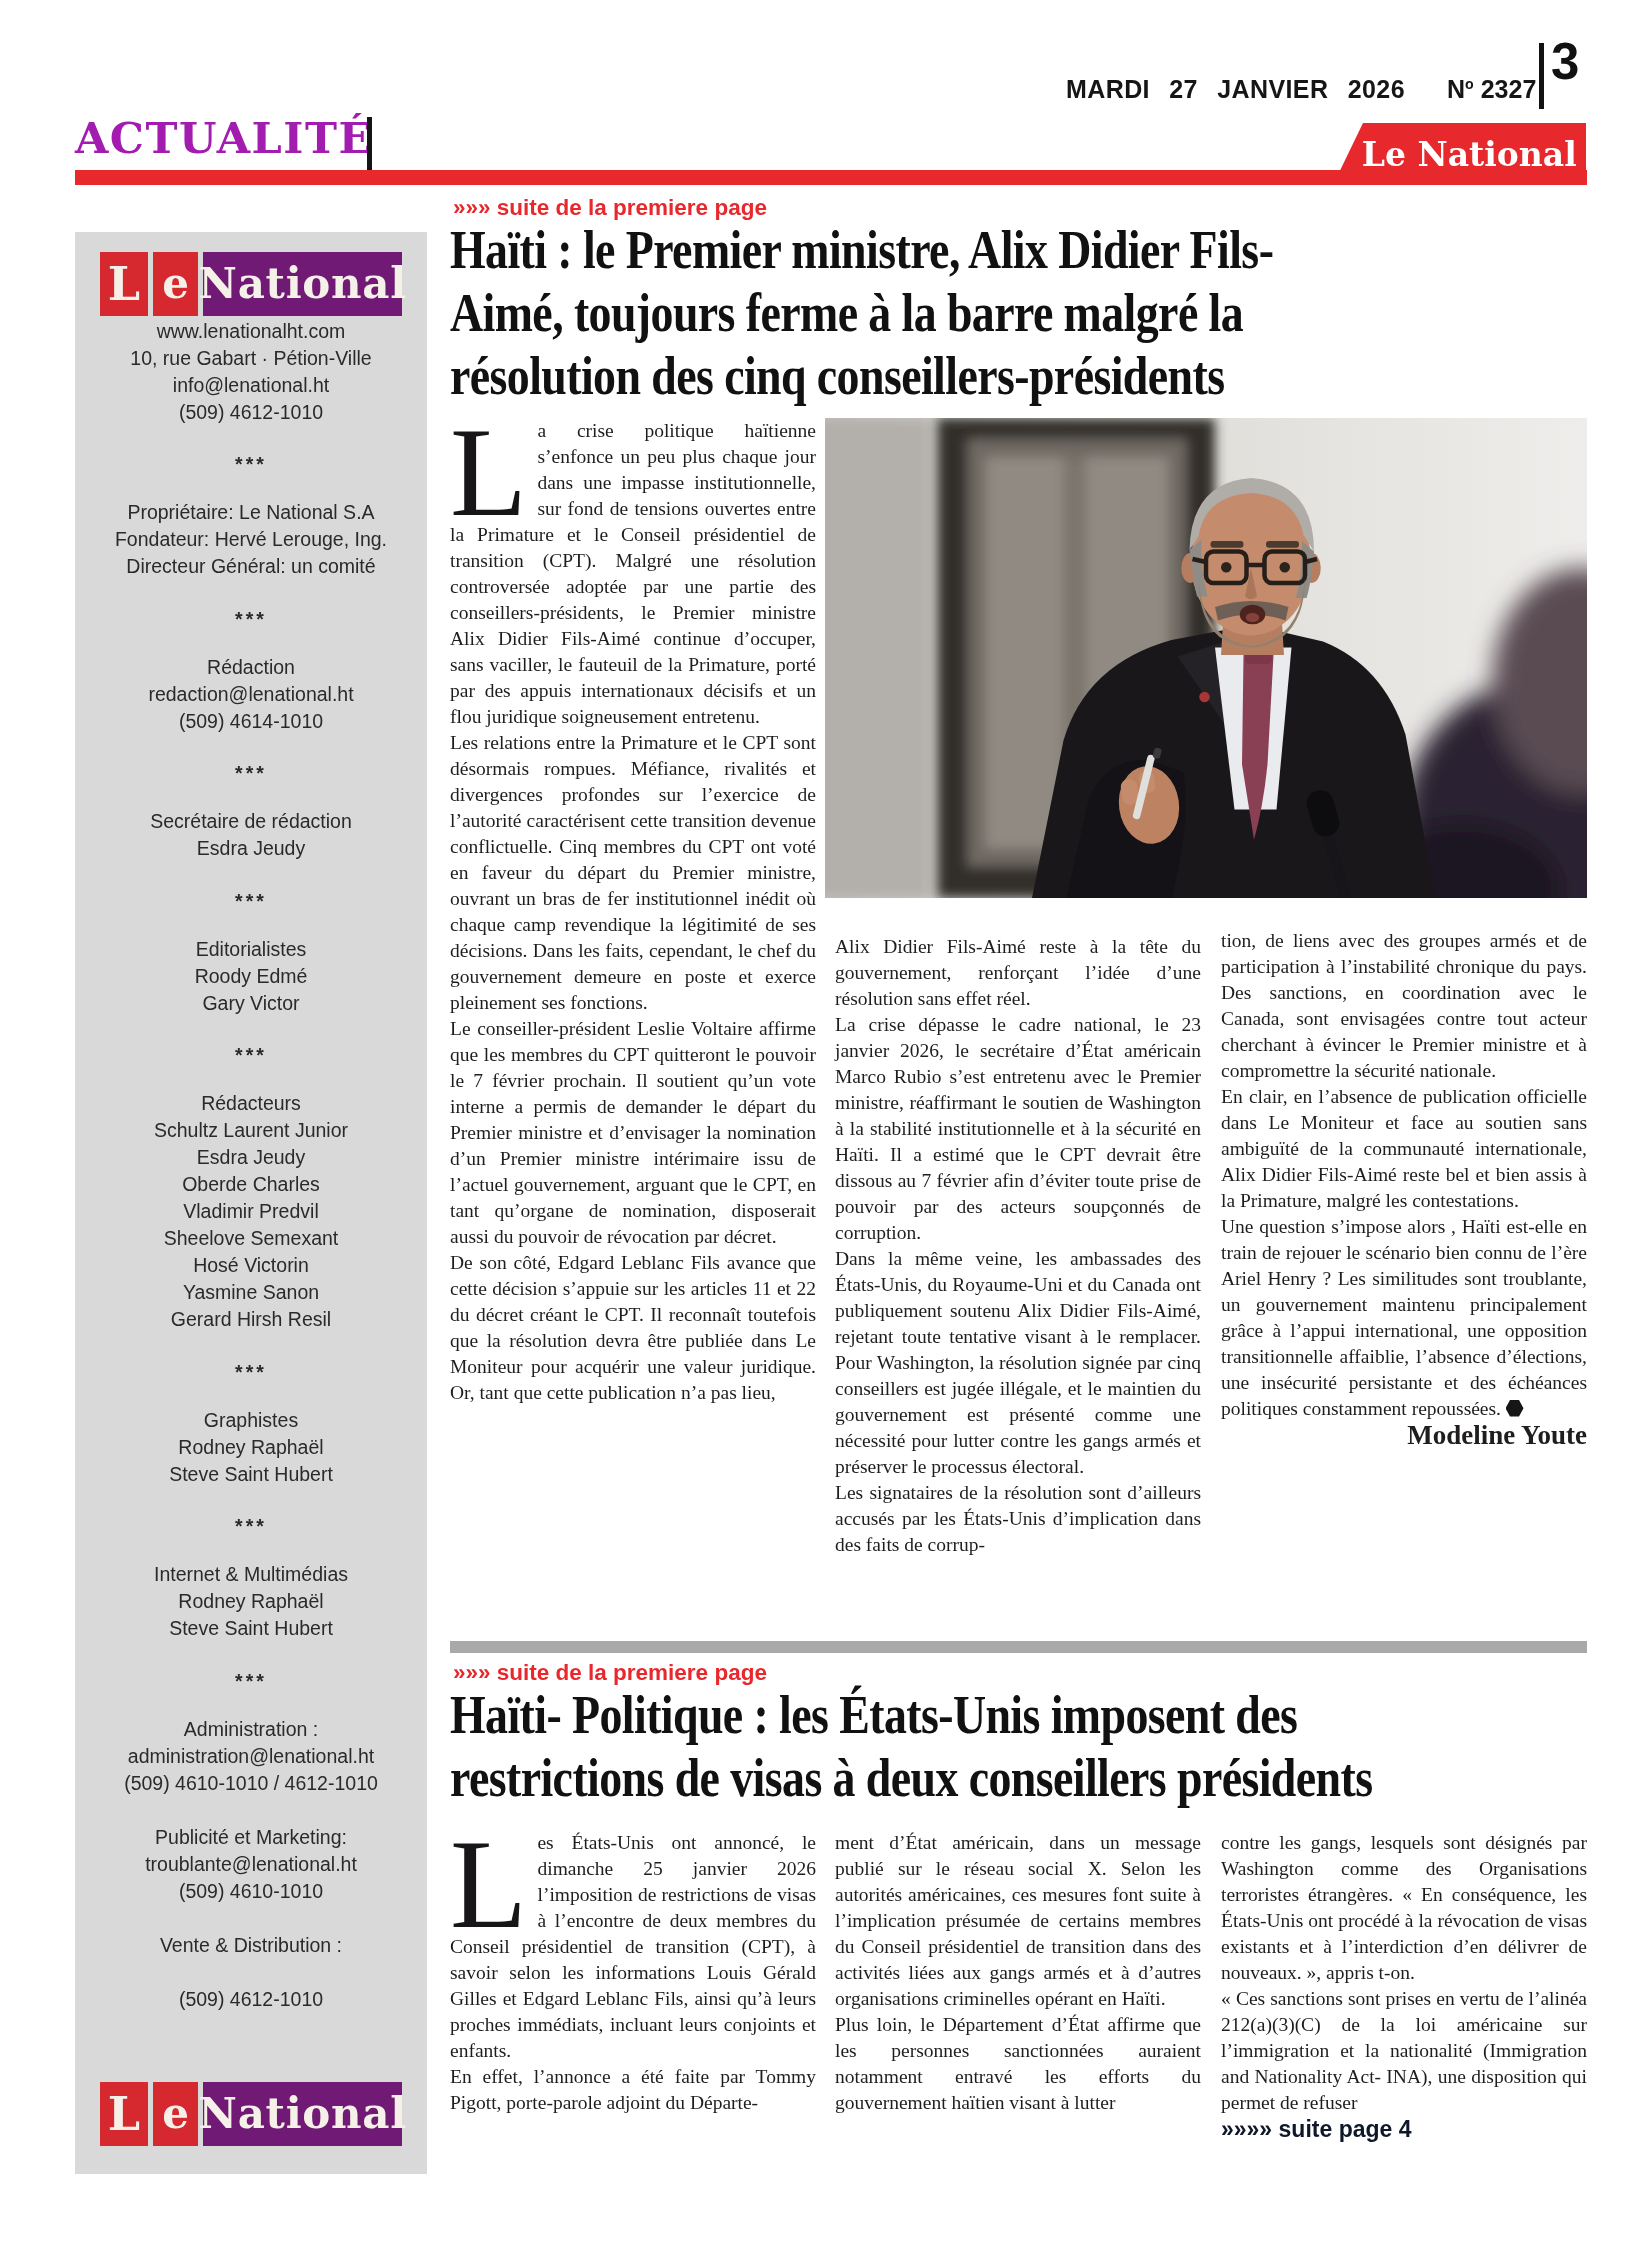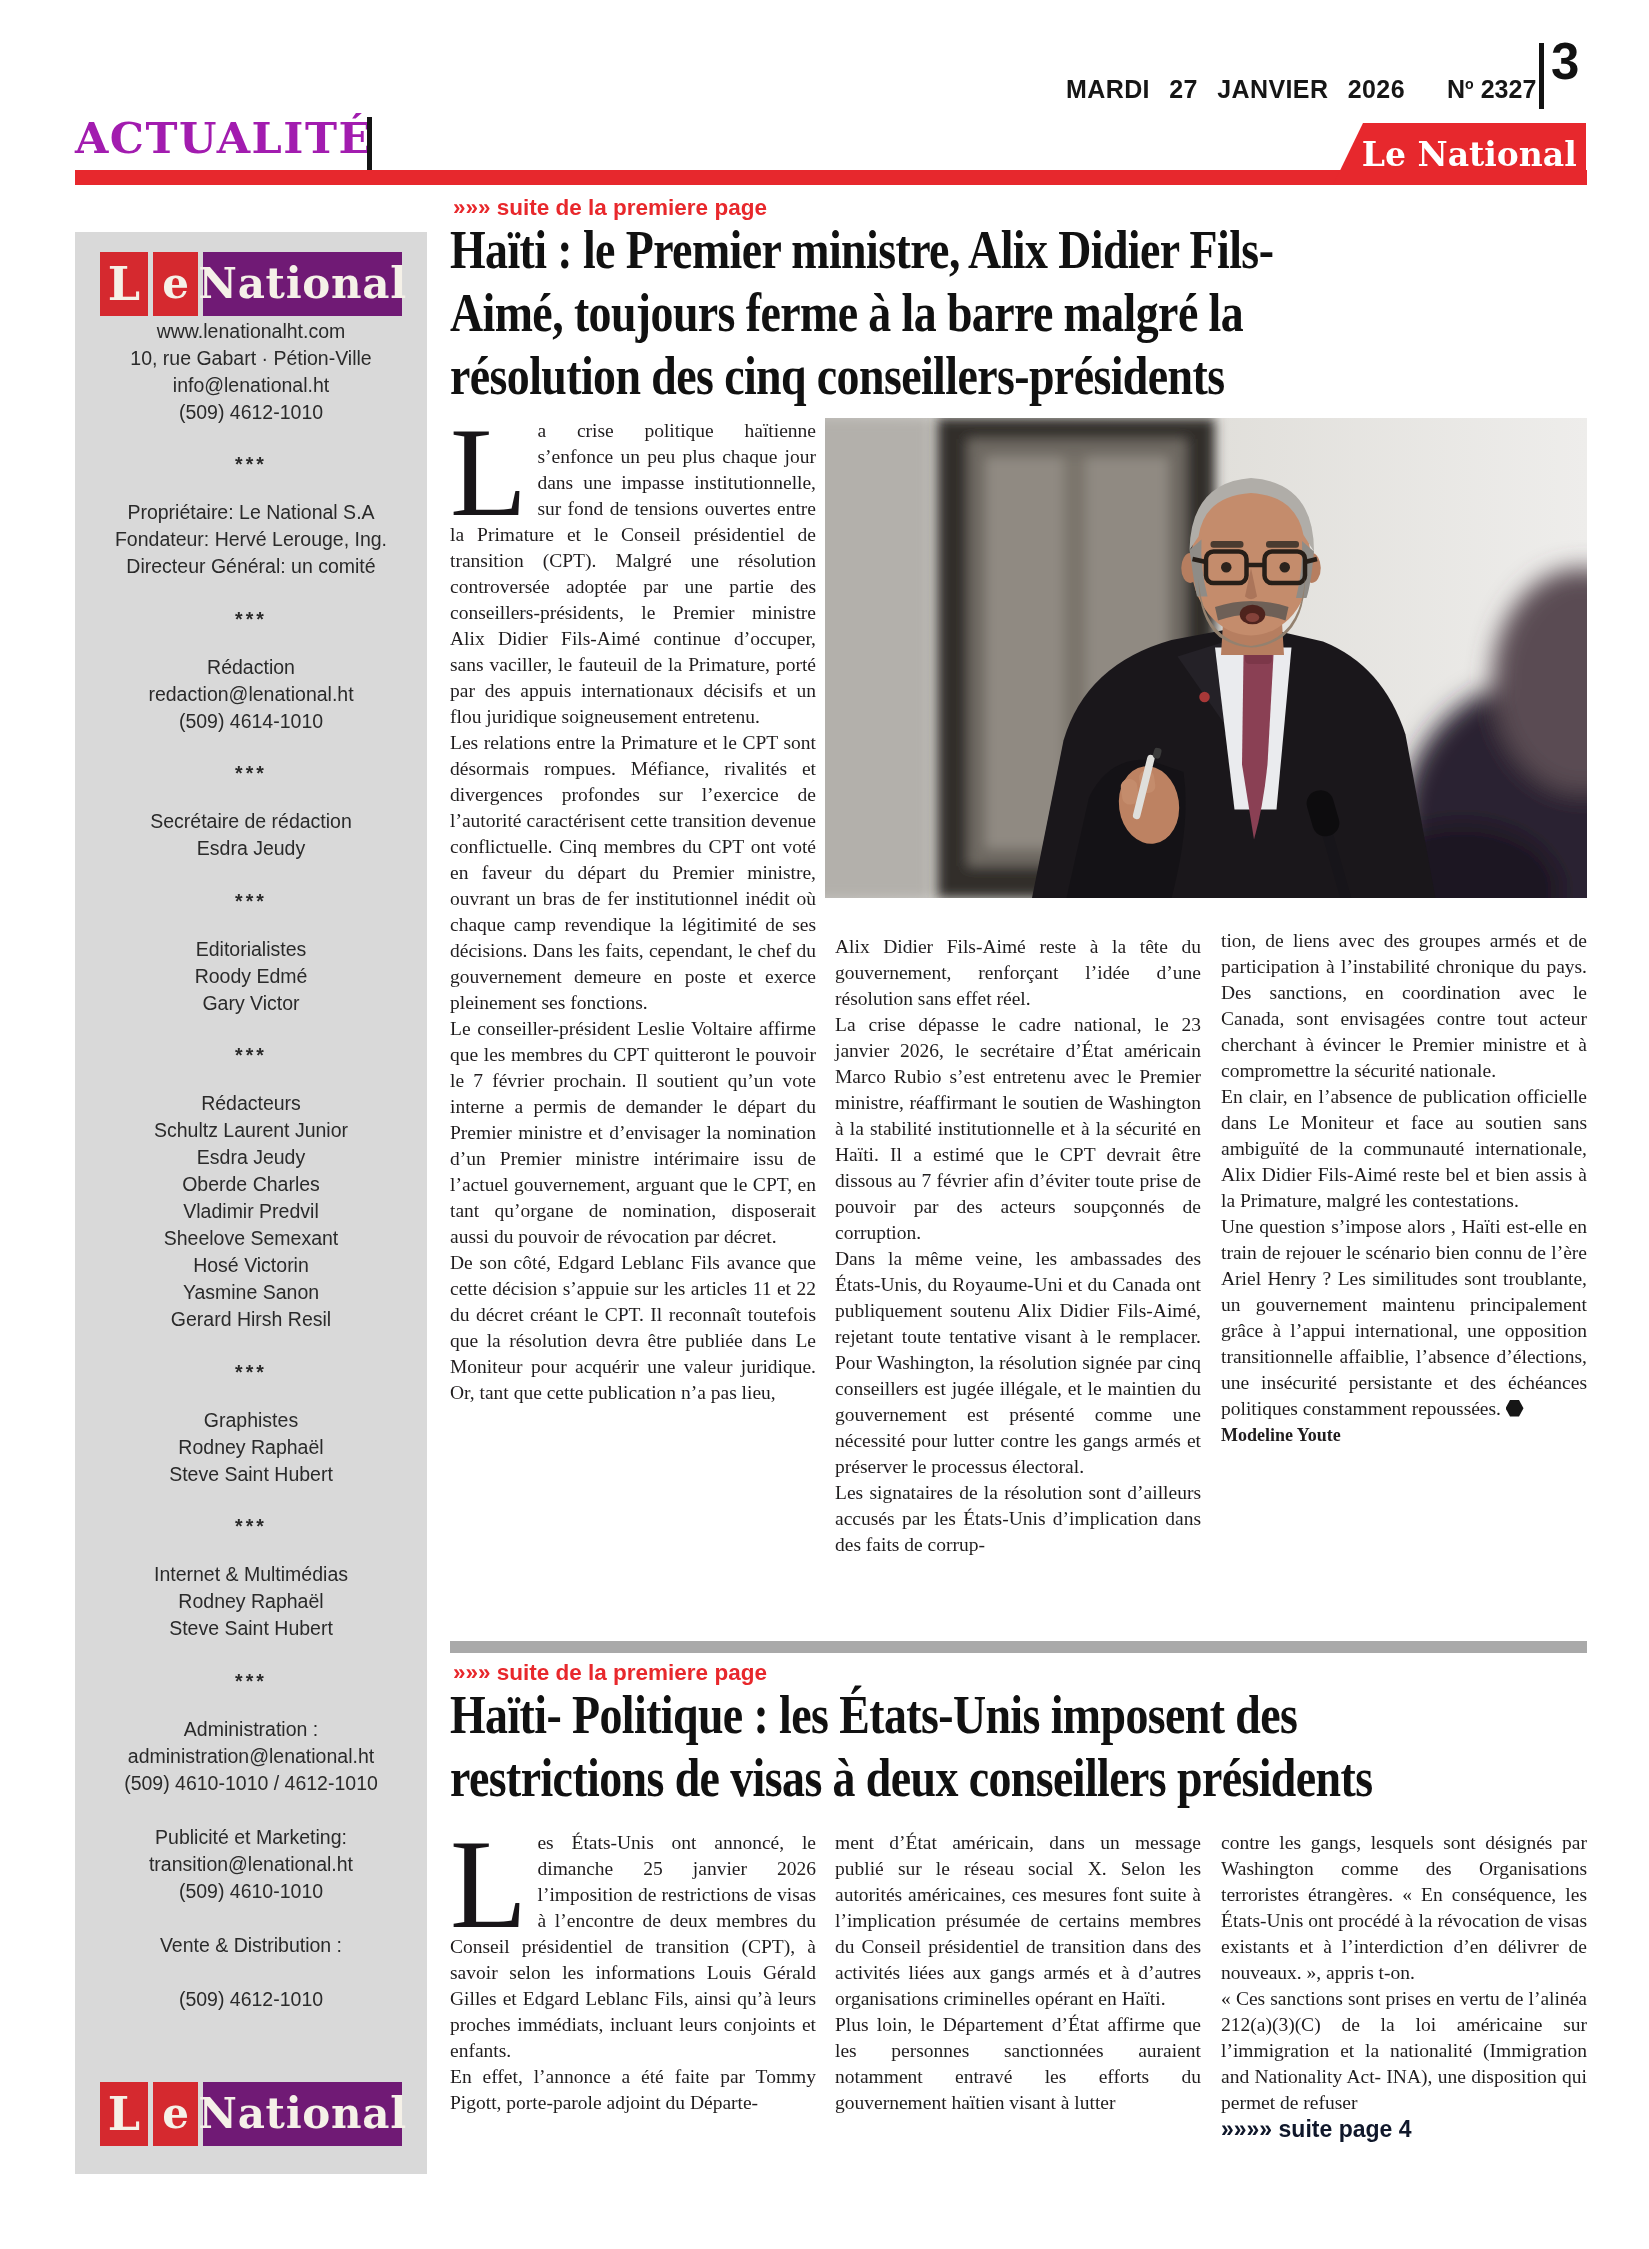--- a/index.html
+++ b/index.html
@@ -48,21 +48,21 @@
   .headline .hl-line{font:700 54px/63px "Liberation Serif",serif;color:#111;
                      letter-spacing:-0.7px;white-space:nowrap;}
   .headline1{left:450px;top:219px;}
   .headline2{left:450px;top:1684px;}
 
   
   .col{width:366px;text-align:justify;font:19.5px/26px "Liberation Serif",serif;color:#201d1e;}
   .col p{margin:0;}
   .dropcap{float:left;font:400 126px/94px "Liberation Serif",serif;color:#181518;
            padding:7.5px 10.5px 0 0;}
-  .author{font-weight:700;margin-top:30px;font-size:18px;text-align:left;}
+  .author{font-weight:700;margin-top:30px;font-size:27px;text-align:right;}
   .endmark{display:inline-block;width:18px;height:16.5px;background:#161616;margin-left:4.5px;
            vertical-align:-1.5px;clip-path:polygon(25% 0,75% 0,100% 50%,75% 100%,25% 100%,0 50%);}
   .continuation{margin-top:27px;font:600 23px "Liberation Sans",sans-serif;
                 color:#0f172a;}
   .a1c1{left:450px;top:418px;}
   .a1c2{left:835px;top:928px;margin-top:6px;}
   .a1c3{left:1221px;top:928px;}
   .a2c1{left:450px;top:1830px;}
   .a2c2{left:835px;top:1830px;}
   .a2c3{left:1221px;top:1830px;}
@@ -129,21 +129,21 @@
       <div class="side-line stars">***</div>
       <div class="side-line">Internet &amp; Multimédias</div>
       <div class="side-line">Rodney Raphaël</div>
       <div class="side-line">Steve Saint Hubert</div>
       <div class="side-line stars">***</div>
       <div class="side-line">Administration :</div>
       <div class="side-line">administration@lenational.ht</div>
       <div class="side-line">(509) 4610-1010 / 4612-1010</div>
       <div class="side-line spacer"></div>
       <div class="side-line">Publicité et Marketing:</div>
-      <div class="side-line">transition@lenational.ht</div>
+      <div class="side-line">troublante@lenational.ht</div>
       <div class="side-line">(509) 4610-1010</div>
       <div class="side-line spacer"></div>
       <div class="side-line">Vente &amp; Distribution :</div>
       <div class="side-line spacer"></div>
       <div class="side-line">(509) 4612-1010</div>
     </div>
   <div class="logo logo-bottom">
     <div class="bx bx-l">L</div>
     <div class="bx bx-e">e</div>
     <div class="bx bx-n">National</div>

